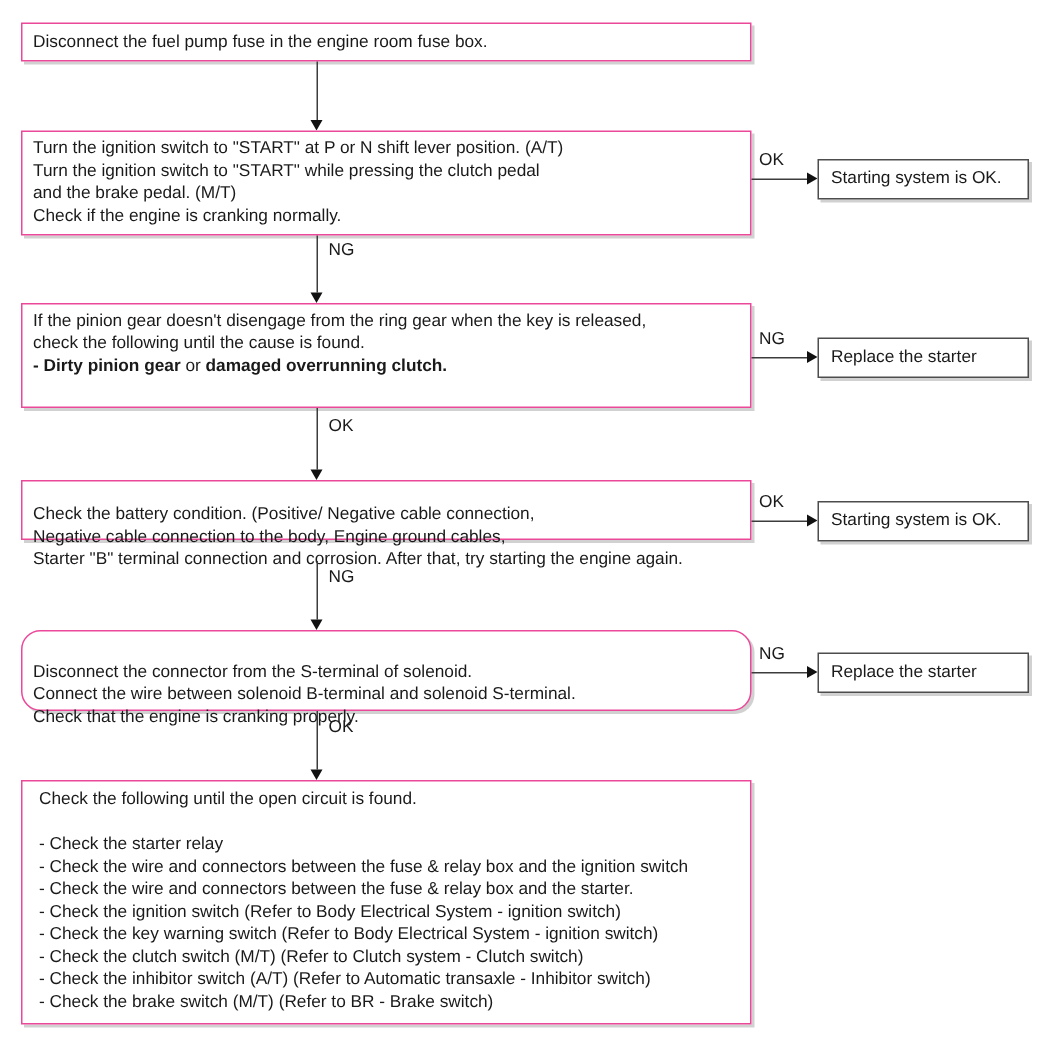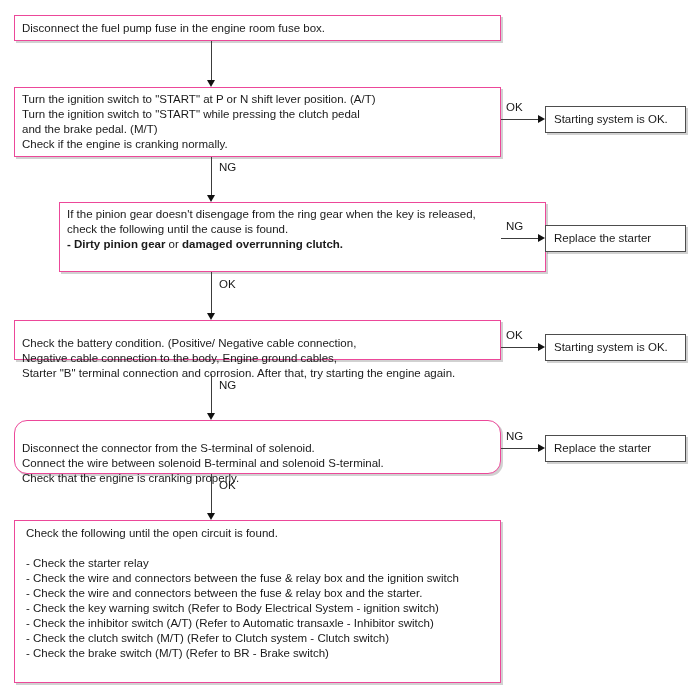--- a/index.html
+++ b/index.html
@@ -49,21 +49,21 @@
   <div class="hline" style="left:501px;top:119px;width:37px;"></div>
   <div class="head-right" style="left:538px;top:115px;"></div>
   <div class="sbox" style="top:106px;">
     <span>Starting system is OK.</span>
   </div>
 
   <div class="vline" style="left:211px;top:157px;height:38px;"></div>
   <div class="head-down" style="left:207px;top:195px;"></div>
   <div class="lbl" style="left:219px;top:160px;">NG</div>
 
-  <div class="fbox" style="top:202px;height:70px;margin-left:45px;">
+  <div class="fbox" style="top:202px;height:70px;">
     <div class="line">If the pinion gear doesn't disengage from the ring gear when the key is released,</div>
     <div class="line">check the following until the cause is found.</div>
     <div class="line"><span class="b">- Dirty pinion gear</span><span> or </span><span class="b">damaged overrunning clutch.</span></div>
   </div>
 
   <div class="lbl" style="left:506px;top:219px;">NG</div>
   <div class="hline" style="left:501px;top:238px;width:37px;"></div>
   <div class="head-right" style="left:538px;top:234px;"></div>
   <div class="sbox" style="top:225px;">
     <span>Replace the starter</span>
@@ -106,19 +106,20 @@
   <div class="vline" style="left:211px;top:474px;height:39px;"></div>
   <div class="head-down" style="left:207px;top:513px;"></div>
   <div class="lbl" style="left:219px;top:478px;">OK</div>
 
   <div class="fbox" style="top:520px;height:163px;padding-top:5px;padding-left:11px;">
     <div class="line">Check the following until the open circuit is found.</div>
     <div class="spacer"></div>
     <div class="line">- Check the starter relay</div>
     <div class="line">- Check the wire and connectors between the fuse &amp; relay box and the ignition switch</div>
     <div class="line">- Check the wire and connectors between the fuse &amp; relay box and the starter.</div>
+    <div class="line">- Check the ignition switch (Refer to Body Electrical System - ignition switch)</div>
     <div class="line">- Check the key warning switch (Refer to Body Electrical System - ignition switch)</div>
+    <div class="line">- Check the clutch switch (M/T) (Refer to Clutch system - Clutch switch)</div>
     <div class="line">- Check the inhibitor switch (A/T) (Refer to Automatic transaxle - Inhibitor switch)</div>
-    <div class="line">- Check the clutch switch (M/T) (Refer to Clutch system - Clutch switch)</div>
     <div class="line">- Check the brake switch (M/T) (Refer to BR - Brake switch)</div>
   </div>
 
 </div>
 
 </body></html>

